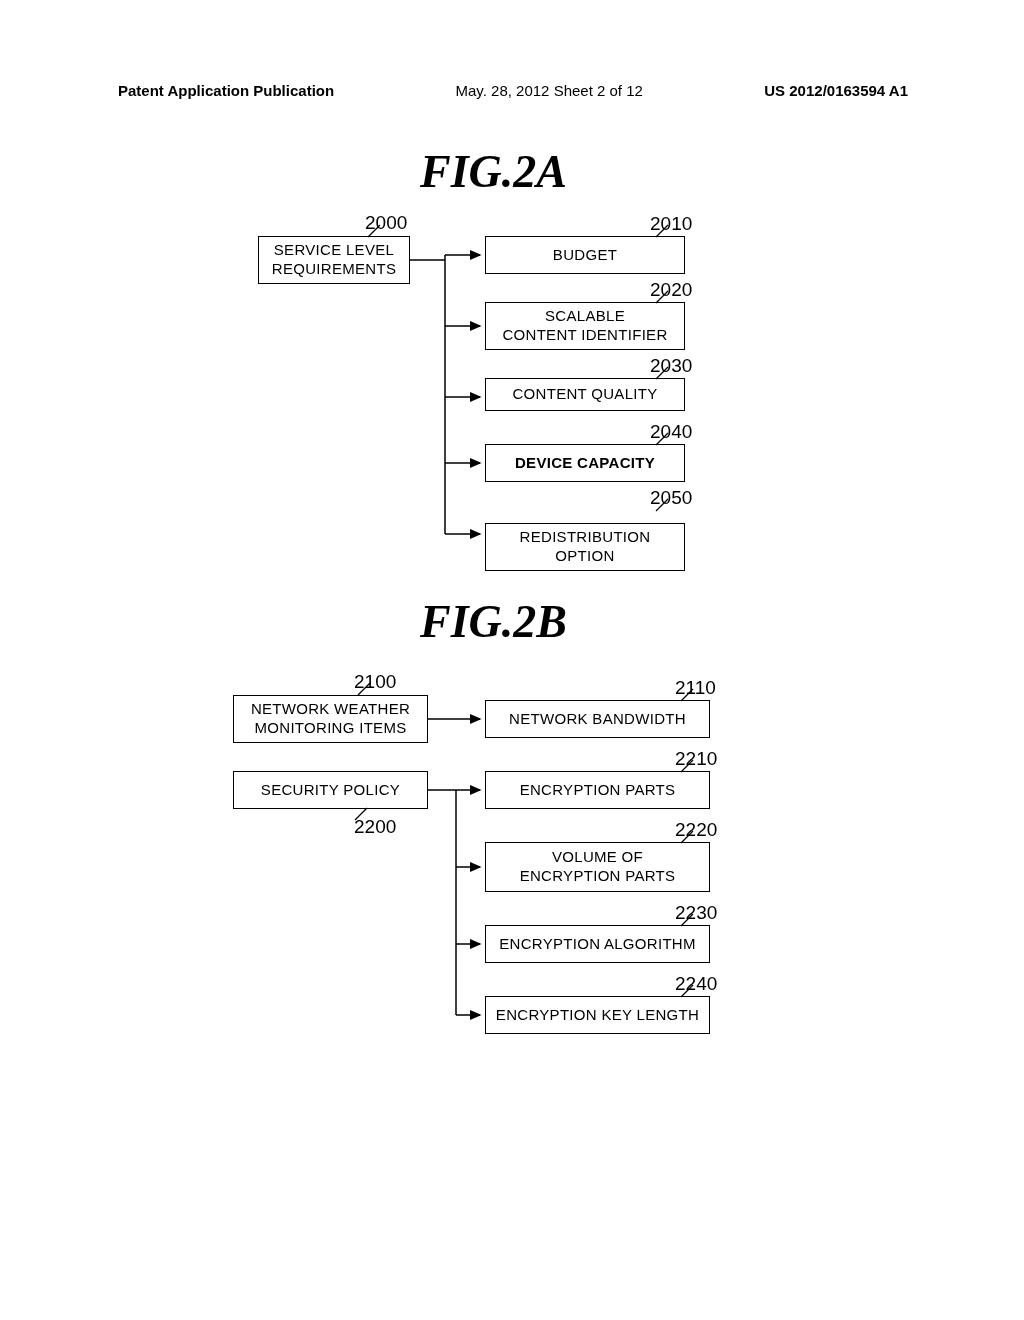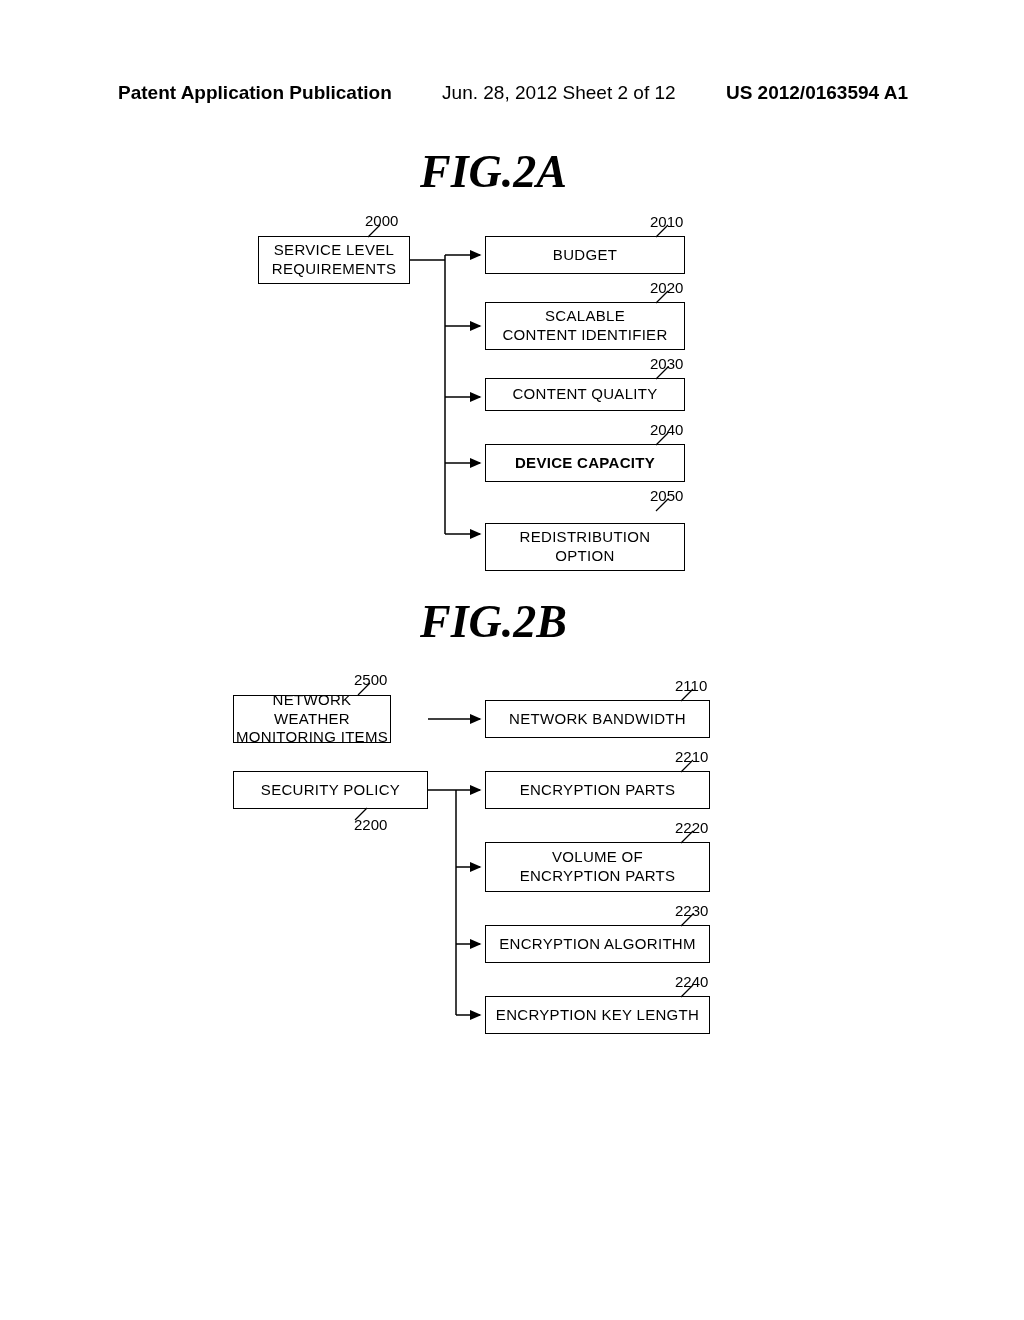--- a/index.html
+++ b/index.html
@@ -14,21 +14,21 @@
   }
   .page {
     position: absolute;
     inset: 0;
   }
   .header-row {
     position: absolute;
     left: 118px;
     top: 82px;
     width: 790px;
-    font-size: 19px;
+    font-size: 15px;
     display: flex;
     justify-content: space-between;
   }
   .header-left { font-weight: bold; }
   .header-mid { font-weight: normal; }
   .header-right { font-weight: bold; }
   .fig-title {
     position: absolute;
     font-family: "Times New Roman", Times, serif;
     font-style: italic;
@@ -43,35 +43,35 @@
     align-items: center;
     justify-content: center;
     text-align: center;
     font-size: 15px;
     line-height: 1.25;
     background: #fff;
     letter-spacing: 0.3px;
   }
   .ref {
     position: absolute;
-    font-size: 15px;
+    font-size: 19px;
   }
   svg.connector {
     position: absolute;
     overflow: visible;
   }
 </style>
 </head>
 <body>
 
 <div class="page">
 
   <div class="header-row">
     <span class="header-left">Patent Application Publication</span>
-    <span class="header-mid">Jun. 28, 2012  Sheet 2 of 12</span>
+    <span class="header-mid">May. 28, 2012  Sheet 2 of 12</span>
     <span class="header-right">US 2012/0163594 A1</span>
   </div>
 
   <div class="fig-title" style="left:420px; top:145px;">FIG.2A</div>
 
   <div class="box" style="left:258px; top:236px; width:152px; height:48px;">
     <span style="white-space:pre-line;">SERVICE LEVEL
 REQUIREMENTS</span>
   </div>
   <div class="ref" style="left:365px; top:212px;">2000</div>
@@ -134,25 +134,25 @@
 
     <line x1="35" y1="19" x2="70" y2="19" stroke="#000" stroke-width="1.5" marker-end="url(#arr)"></line>
     <line x1="35" y1="90" x2="70" y2="90" stroke="#000" stroke-width="1.5" marker-end="url(#arr)"></line>
     <line x1="35" y1="161" x2="70" y2="161" stroke="#000" stroke-width="1.5" marker-end="url(#arr)"></line>
     <line x1="35" y1="227" x2="70" y2="227" stroke="#000" stroke-width="1.5" marker-end="url(#arr)"></line>
     <line x1="35" y1="298" x2="70" y2="298" stroke="#000" stroke-width="1.5" marker-end="url(#arr)"></line>
   </svg>
 
   <div class="fig-title" style="left:420px; top:595px;">FIG.2B</div>
 
-  <div class="box" style="left:233px; top:695px; width:158px; height:48px;">
+  <div class="box" style="left:233px; top:695px; width:195px; height:48px;">
     <span style="white-space:pre-line;">NETWORK WEATHER
 MONITORING ITEMS</span>
   </div>
-  <div class="ref" style="left:354px; top:671px;">2500</div>
+  <div class="ref" style="left:354px; top:671px;">2100</div>
   <svg class="connector" style="left:350px; top:683px;" width="20" height="14">
     <path d="M 20 0 L 14 6 L 8 12" stroke="#000" fill="none" stroke-width="1.2"></path>
   </svg>
 
   <div class="box" style="left:233px; top:771px; width:195px; height:38px;">
     <span>SECURITY POLICY</span>
   </div>
   <div class="ref" style="left:354px; top:816px;">2200</div>
   <svg class="connector" style="left:355px; top:808px;" width="20" height="14">
     <path d="M 0 12 L 6 6 L 12 0" stroke="#000" fill="none" stroke-width="1.2"></path>

